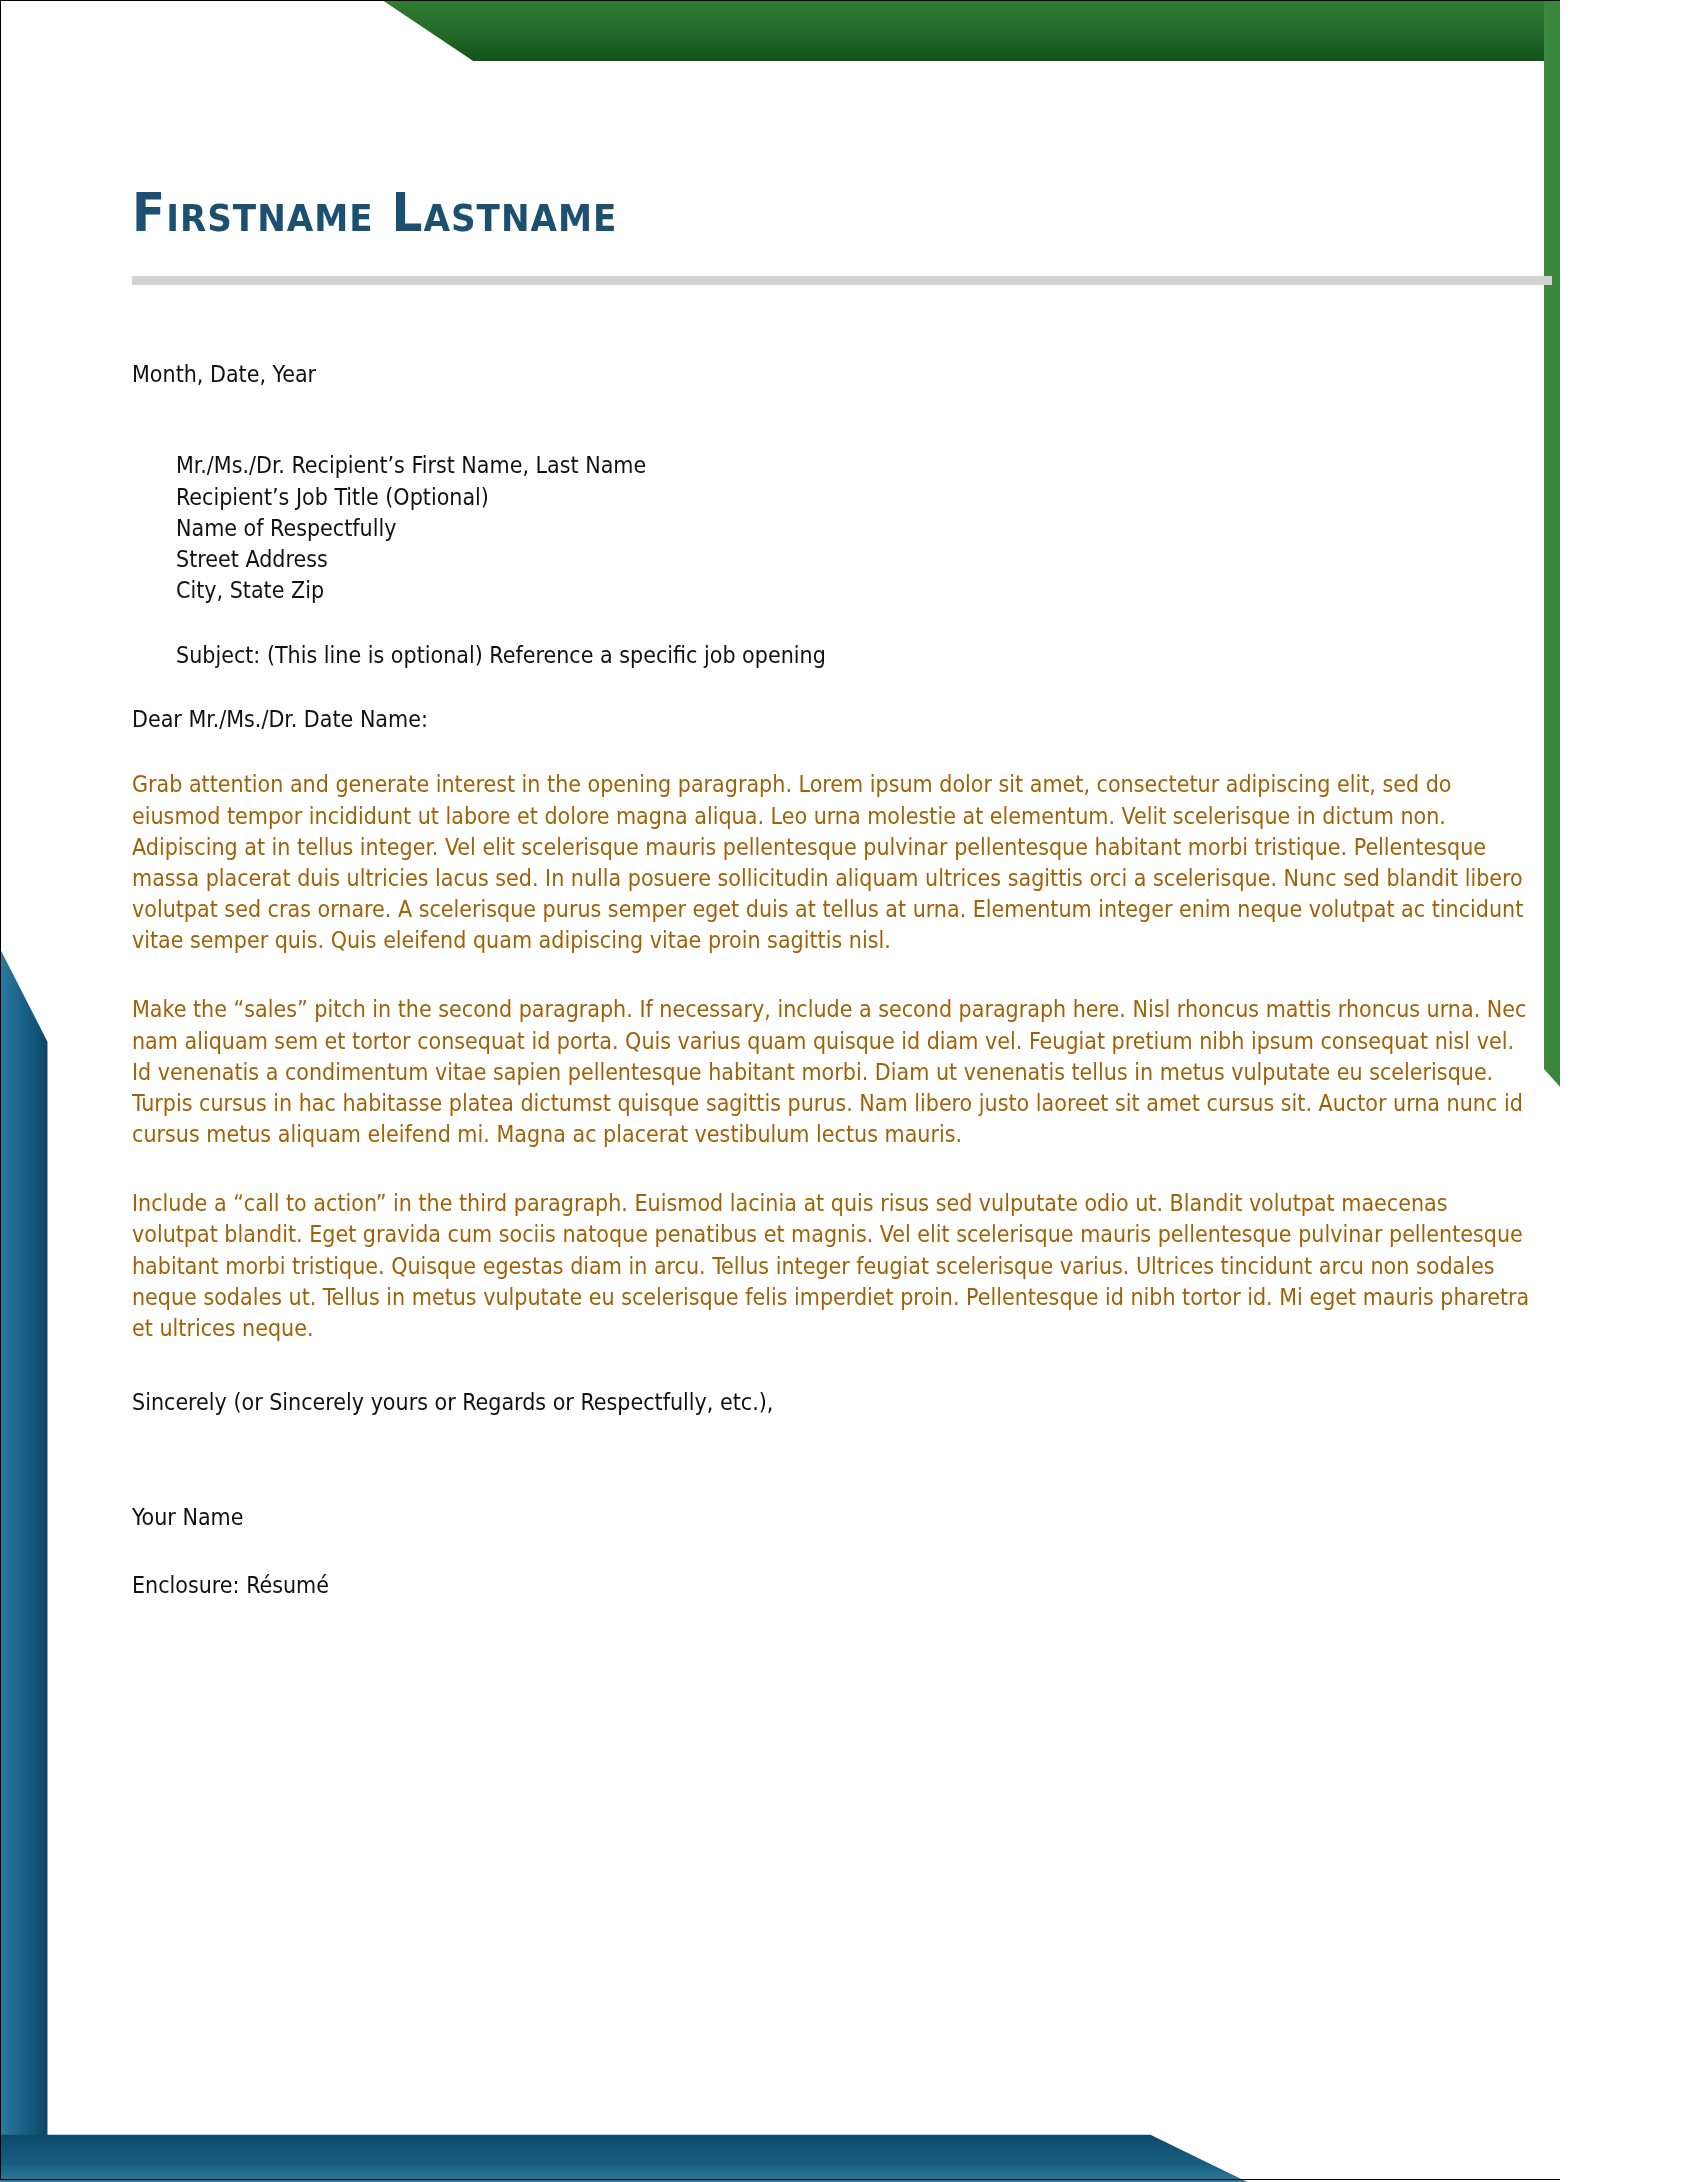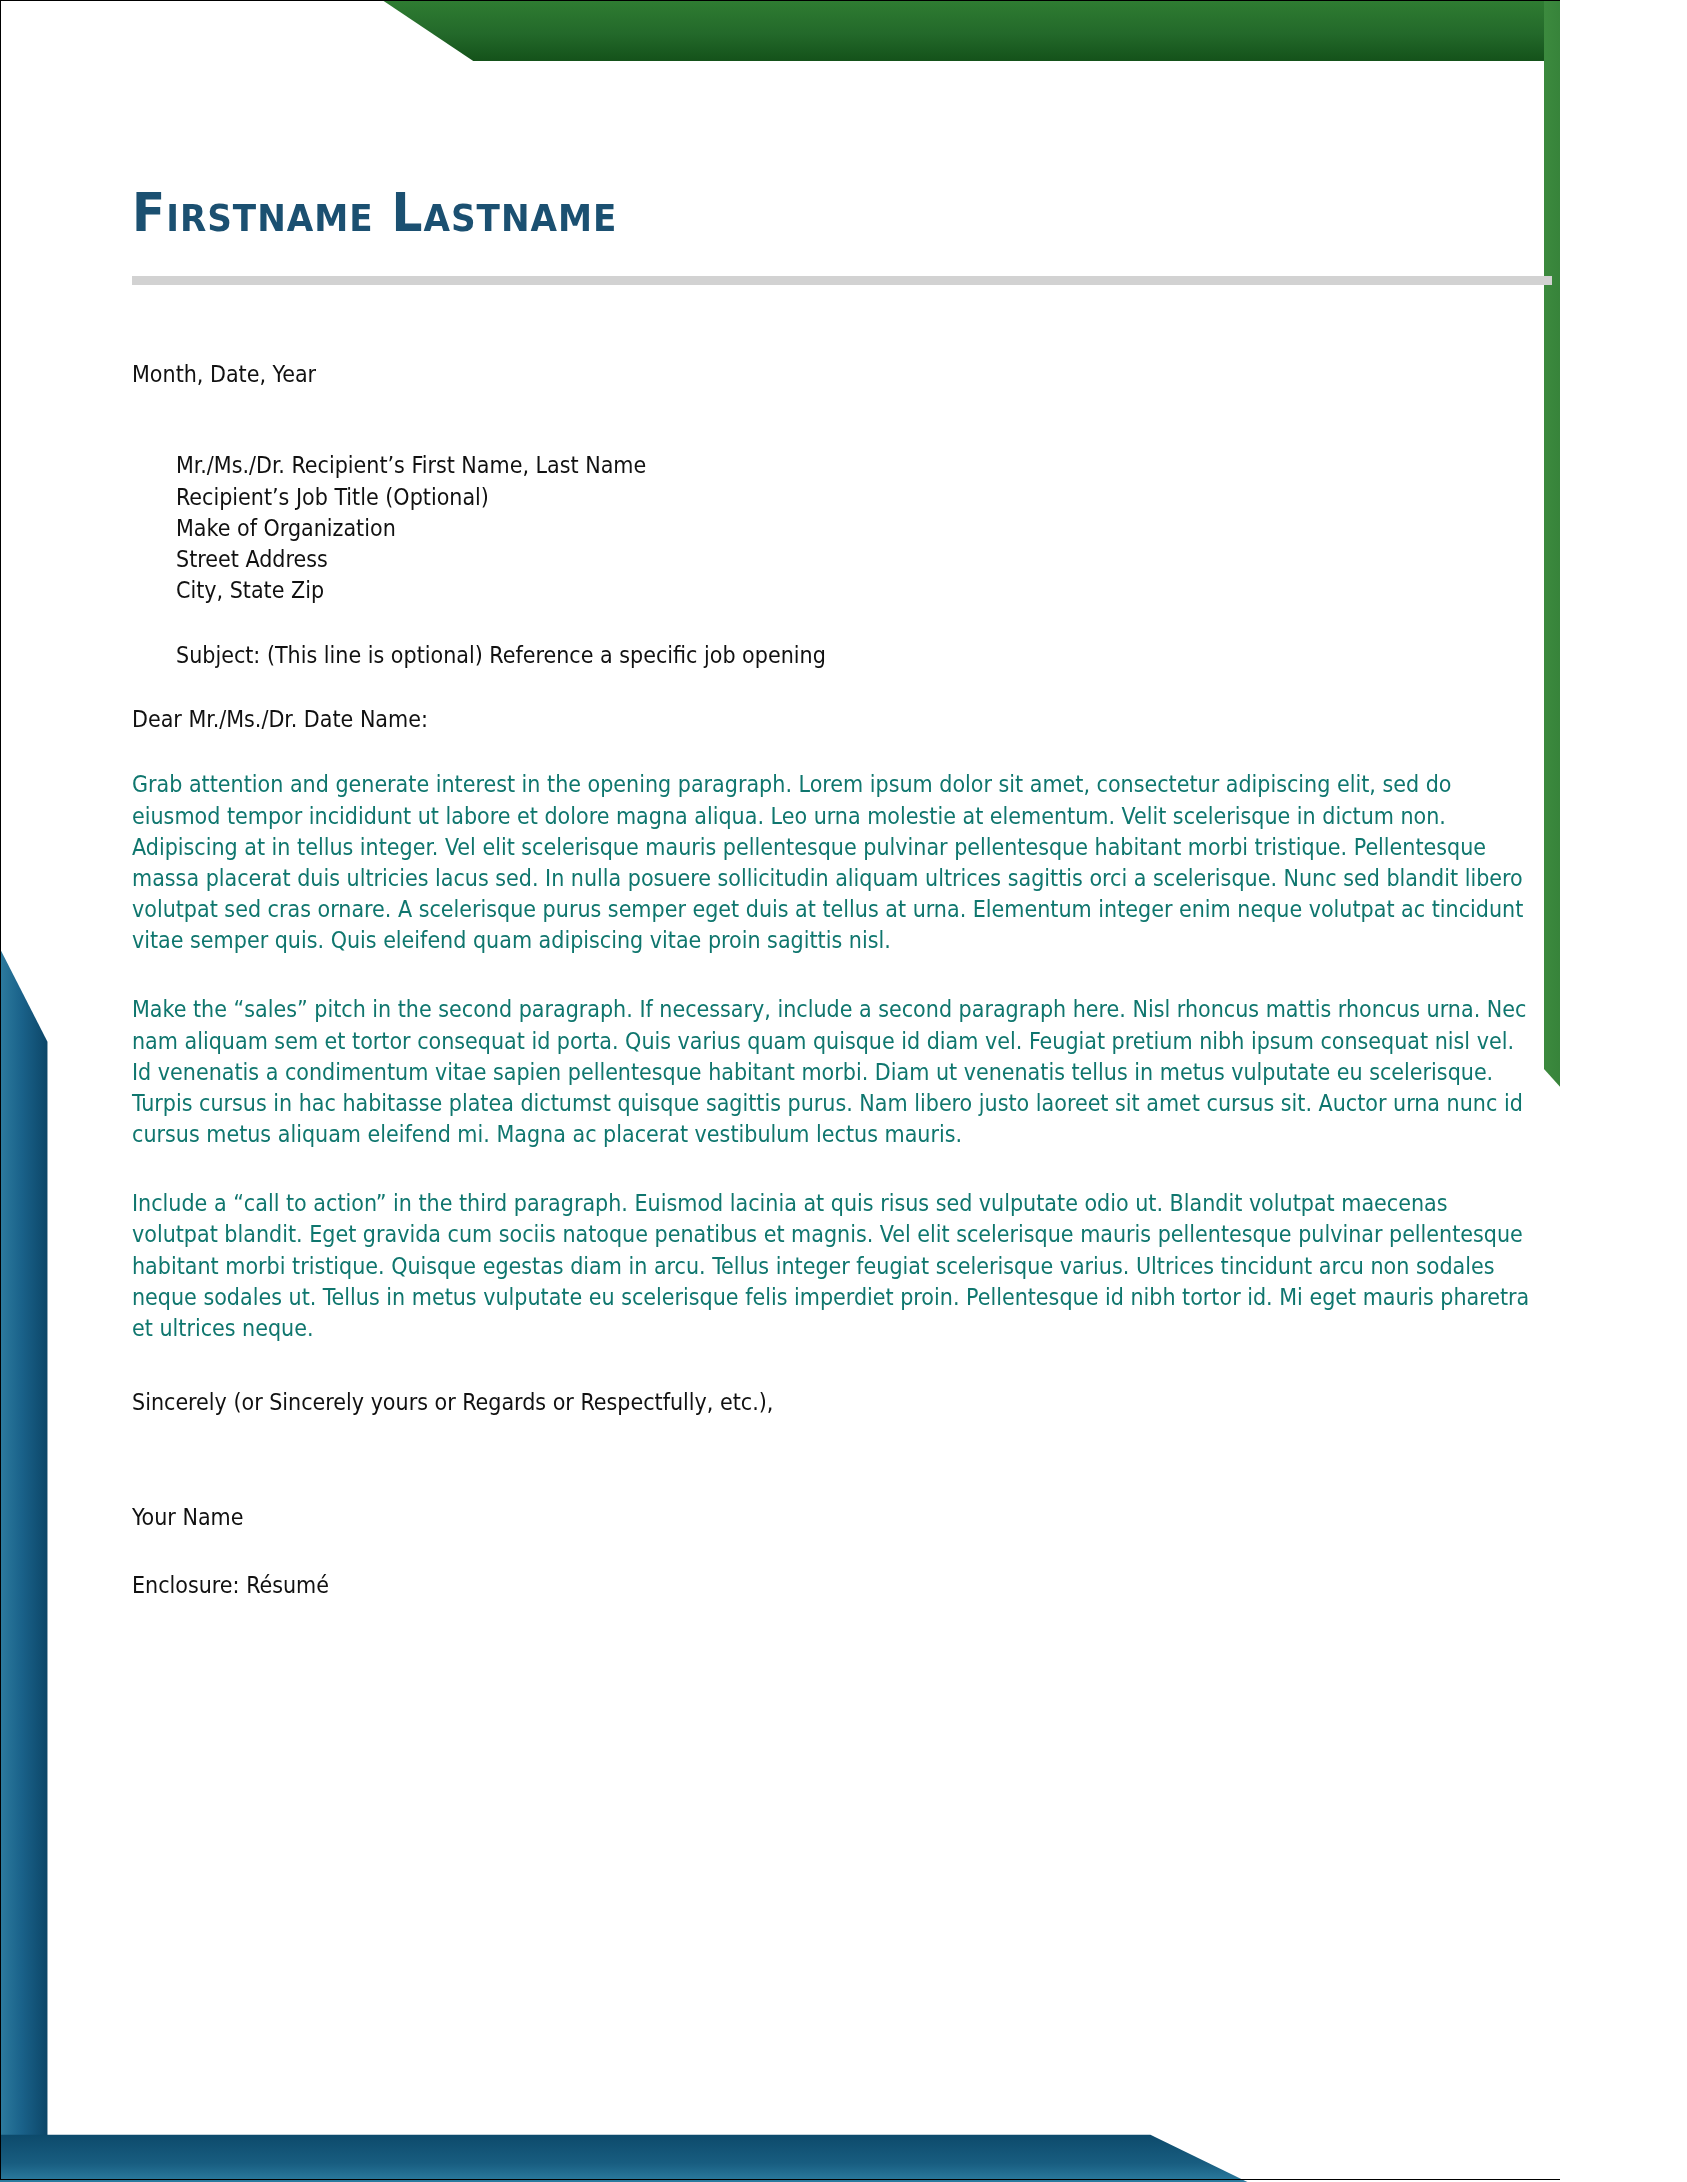--- a/index.html
+++ b/index.html
@@ -92,21 +92,21 @@
   #recipient-block { margin-top: 67px; margin-left: 44px; }
   #recipient-block .line { margin-bottom: 7px; }
 
   #subject-line { margin-top: 41px; margin-left: 44px; }
 
   #salutation-line { margin-top: 40px; }
 
   .body-paragraph {
     margin-top: 38px;
     font-size: 23px;
-    color: #0f766e;
+    color: #a16207;
     line-height: 1.355;
     text-align: left;
     width: 1406px;
   }
 
   #closing-line { margin-top: 46px; }
   #signature-name { margin-top: 91px; }
   #enclosure-line { margin-top: 44px; }
 </style>
 </head>
@@ -165,21 +165,21 @@
     <h1 id="name-header">Firstname Lastname</h1>
 
     <div id="header-divider"></div>
 
 
     <div id="date-line" class="block">Month, Date, Year</div>
 
     <div id="recipient-block" class="block">
       <div class="line">Mr./Ms./Dr. Recipient’s First Name, Last Name</div>
       <div class="line">Recipient’s Job Title (Optional)</div>
-      <div class="line">Make of Organization</div>
+      <div class="line">Name of Respectfully</div>
       <div class="line">Street Address</div>
       <div class="line">City, State Zip</div>
     </div>
 
     <div id="subject-line" class="block">Subject: (This line is optional) Reference a specific job opening</div>
 
     <div id="salutation-line" class="block">Dear Mr./Ms./Dr. Date Name:</div>
 
     <p class="body-paragraph">Grab attention and generate interest in the opening paragraph. Lorem ipsum dolor sit amet, consectetur adipiscing elit, sed do eiusmod tempor incididunt ut labore et dolore magna aliqua. Leo urna molestie at elementum. Velit scelerisque in dictum non. Adipiscing at in tellus integer. Vel elit scelerisque mauris pellentesque pulvinar pellentesque habitant morbi tristique. Pellentesque massa placerat duis ultricies lacus sed. In nulla posuere sollicitudin aliquam ultrices sagittis orci a scelerisque. Nunc sed blandit libero volutpat sed cras ornare. A scelerisque purus semper eget duis at tellus at urna. Elementum integer enim neque volutpat ac tincidunt vitae semper quis. Quis eleifend quam adipiscing vitae proin sagittis nisl.</p>
 

